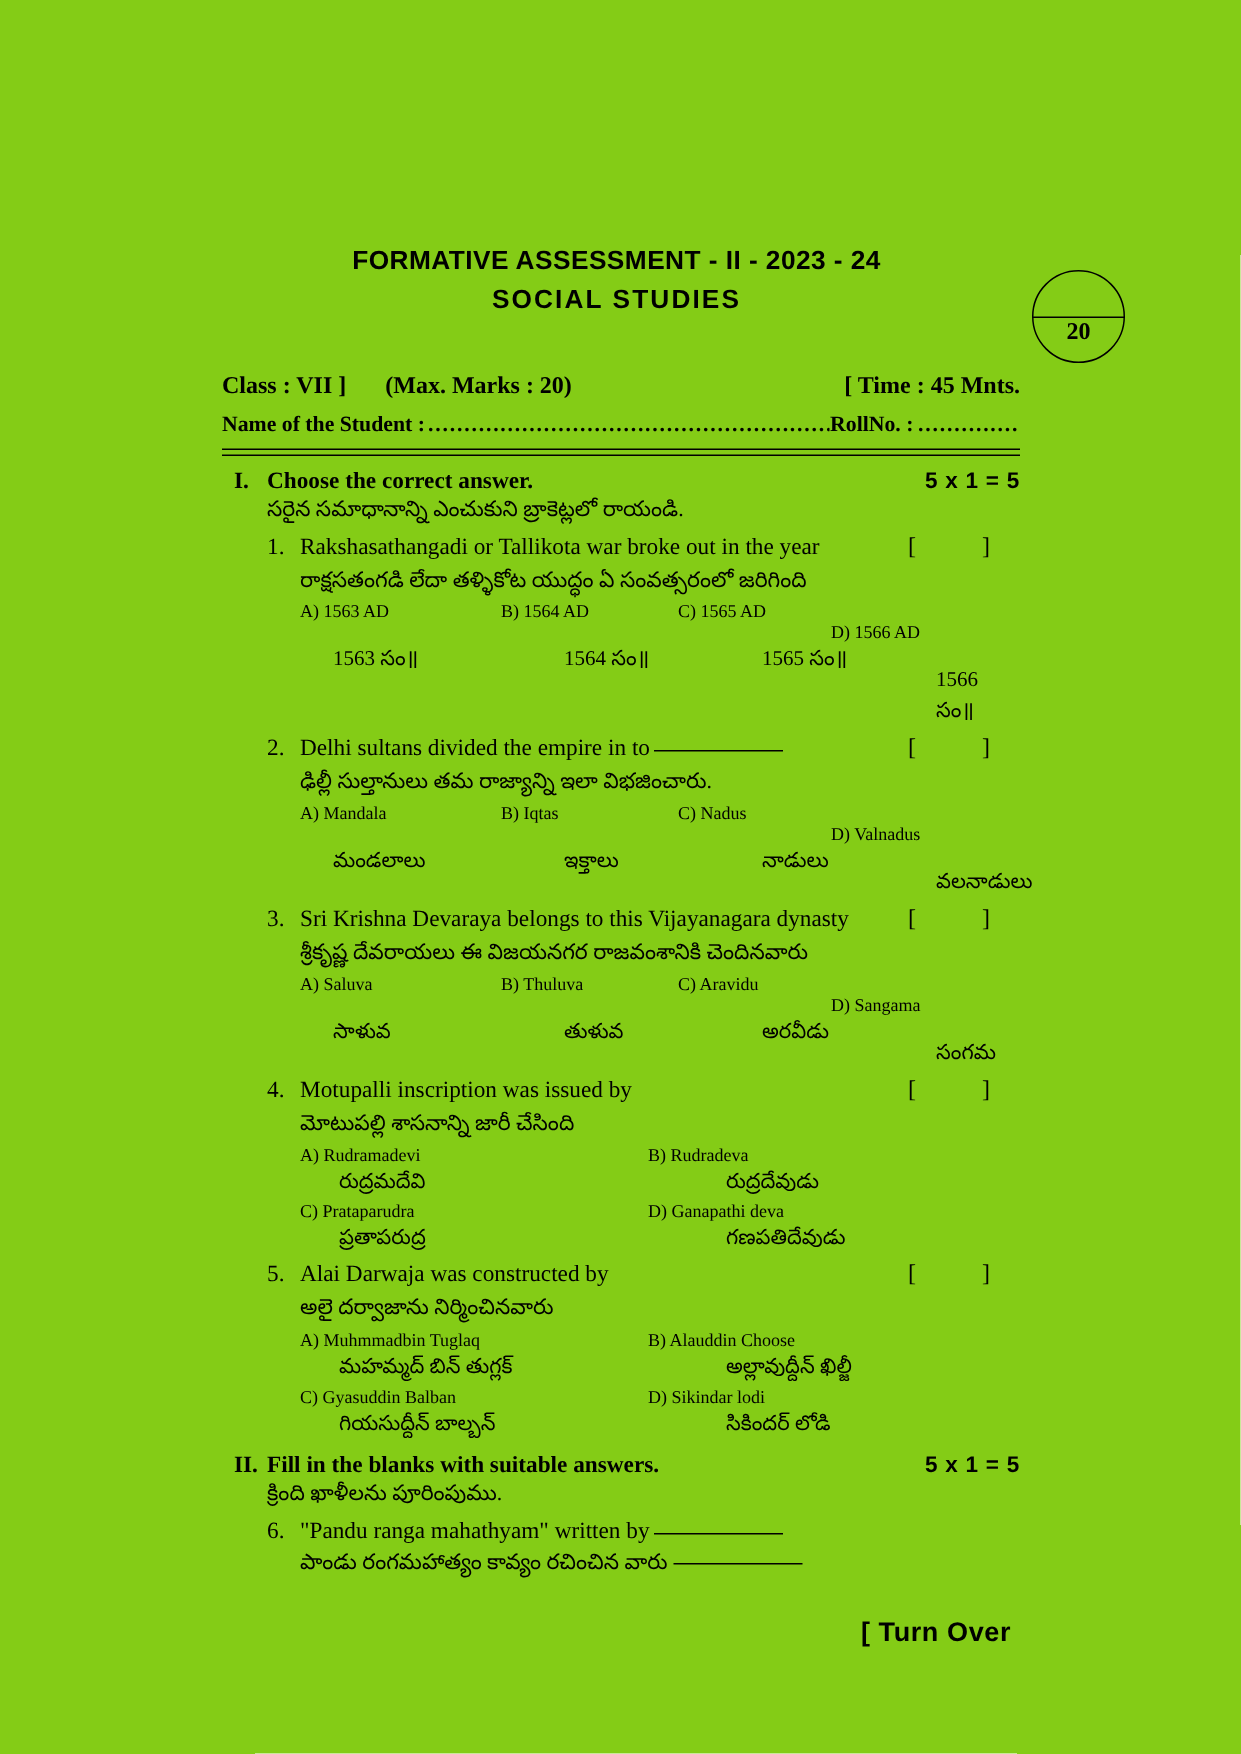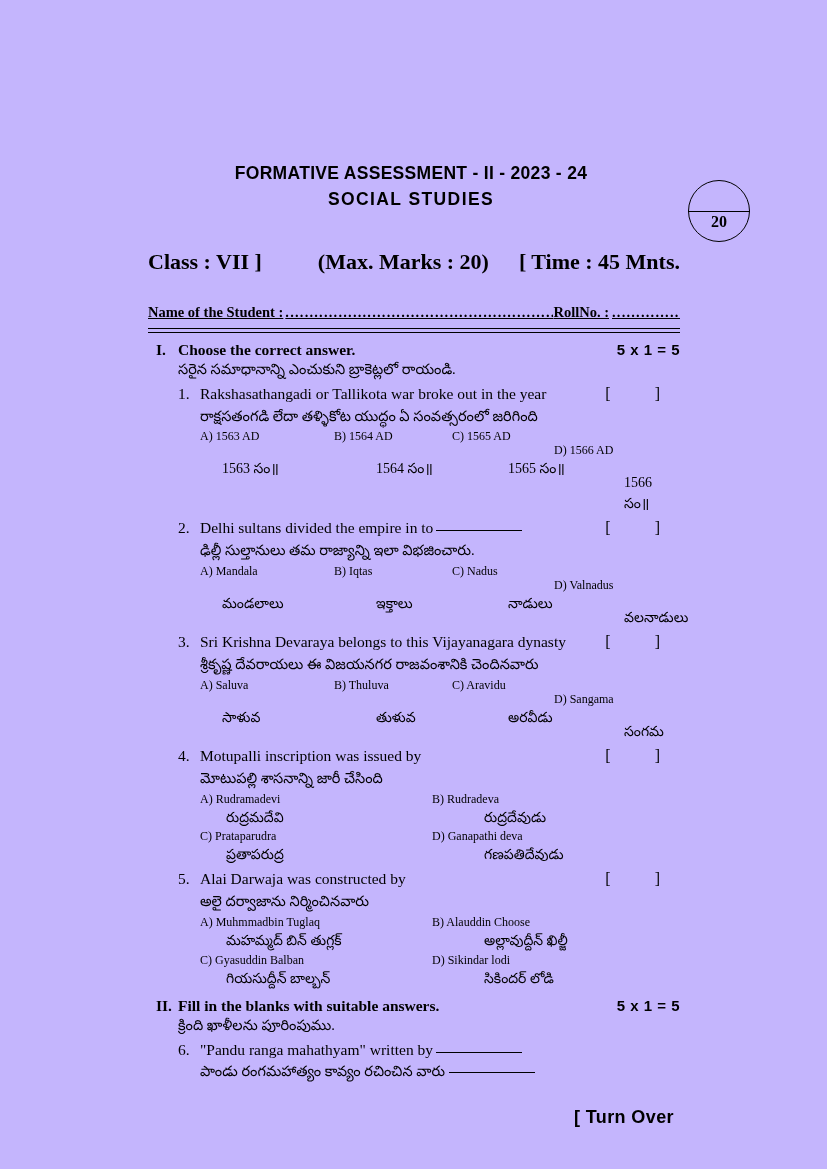--- a/index.html
+++ b/index.html
@@ -10,21 +10,21 @@
   }
   body {
     font-family: "Liberation Serif", "DejaVu Serif", serif;
     color: #000000;
   }
   .page {
     position: relative;
     width: 827px;
     height: 1169px;
     margin: 0 auto;
-    background: #c4b5fd;
+    background: #84cc16;
     overflow: hidden;
   }
   .sheet {
     position: absolute;
     left: 148px;
     top: 160px;
     width: 532px;
   }
 
   
@@ -76,36 +76,35 @@
     font-weight: bold;
     font-size: 16px;
   }
 
   
   .meta-row {
     display: flex;
     align-items: baseline;
     margin-top: 36px;
     font-weight: bold;
-    font-size: 22px;
+    font-size: 16px;
     white-space: nowrap;
   }
   .meta-class { flex: 0 0 auto; }
-  .meta-marks { flex: 1 1 auto; text-align: center; padding-left: 26px; }
+  .meta-marks { flex: 1 1 auto; padding-left: 26px; }
   .meta-time  { flex: 0 0 auto; }
 
   
   .name-line {
-    margin-top: 29px;
+    margin-top: 8px;
     font-weight: bold;
     font-size: 14.5px;
     white-space: nowrap;
     display: flex;
     align-items: baseline;
-    text-decoration: underline;
   }
   .dots-fill {
     flex: 1 1 auto;
     overflow: hidden;
     white-space: nowrap;
     letter-spacing: 1.2px;
     padding: 0 2px;
   }
   .dots-short {
     flex: 0 0 68px;

